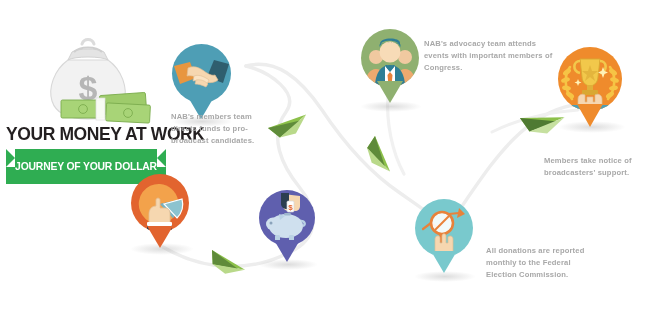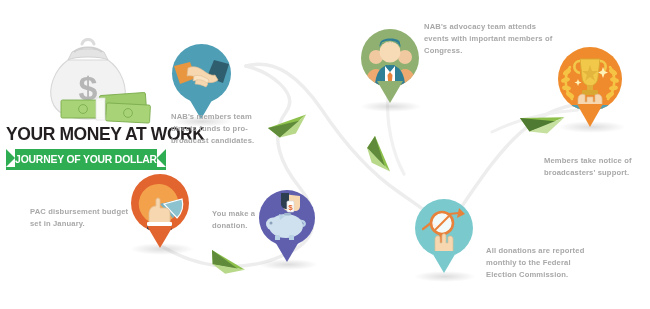--- a/index.html
+++ b/index.html
@@ -40,21 +40,21 @@
     letter-spacing:.15px;
   }
   
   #title-block{position:absolute;left:6px;top:124px;width:160px;}
   .title-main{
     font-size:17.5px;font-weight:bold;color:#231f20;
     letter-spacing:-.4px;text-align:center;white-space:nowrap;
     font-family:"Liberation Sans", sans-serif;
   }
   .ribbon{
-    position:relative;margin-top:4px;height:21px;background:#2fad52;
+    position:relative;margin-top:4px;height:35px;background:#2fad52;
     display:flex;align-items:center;justify-content:center;
   }
   .ribbon:before,.ribbon:after{
     content:"";position:absolute;top:0;width:0;height:0;
     border-top:9.5px solid #ffffff;border-bottom:9.5px solid #ffffff;
   }
   .ribbon:before{left:0;border-left:9px solid transparent;}
   .ribbon:after{right:0;border-right:9px solid transparent;}
   .ribbon span{
     color:#ffffff;font-size:10.4px;font-weight:bold;letter-spacing:-.2px;
@@ -155,21 +155,20 @@
 
         <g>
           <path d="M18,52 L18,40 C18,35 21,32 25,32 L25,26 C25,23.5 29,23.5 29,26 L29,34 L34,34 C37,34 39,36 39,39 L39,52 Z" fill="#F6D7B0" stroke="#e3bf96" stroke-width=".8"></path>
           <rect x="16" y="50" width="25" height="7" rx="1.5" fill="#2C3E50"></rect>
           <rect x="16" y="48" width="25" height="4" rx="1" fill="#ffffff"></rect>
         </g>
       </svg>
     </div>
     <div class="tail" style="left:16px;top:52px;border-top:22px solid #E2642F;"></div>
   </div>
-  <div class="cap" style="left:30px;top:206px;width:100px;">PAC disbursement budget set in January.</div>
 
   <div class="pin-shadow" style="left:258px;top:259px;width:60px;height:11px;"></div>
   <div class="pin" style="left:259px;top:190px;width:56px;height:72px;">
     <div class="head" style="width:56px;height:56px;background:#5F5FAE;">
       <svg viewBox="0 0 56 56" width="56" height="56">
 
         <path d="M24,4 L24,16 C24,19 27,21 30,21 L36,21 C39,21 41,19 41,16 L41,6 Z" fill="#F6D7B0"></path>
         <path d="M22,3 L22,14 C22,17 25,19 28,19 L30,19 L30,3 Z" fill="#2C3E50"></path>
         <rect x="28" y="11" width="7" height="11" rx="1.2" fill="#ffffff" stroke="#d6d6d6" stroke-width=".7"></rect>
         <text x="31.5" y="20" font-family="Liberation Sans, sans-serif" font-size="8" font-weight="bold" fill="#E2642F" text-anchor="middle">$</text>
@@ -179,21 +178,20 @@
         <circle cx="12" cy="33" r="1.5" fill="#8aa3bb"></circle>
         <path d="M20,24 L26,26 L21,30 Z" fill="#B9D1E4"></path>
         <rect x="25" y="23" width="7" height="2.6" rx="1.3" fill="#9fb8cd"></rect>
         <rect x="16" y="45" width="5" height="6" rx="1.4" fill="#B9D1E4"></rect>
         <rect x="30" y="45" width="5" height="6" rx="1.4" fill="#B9D1E4"></rect>
         <path d="M42,31 C46,31 47,35 44,36" fill="none" stroke="#B9D1E4" stroke-width="2.4"></path>
       </svg>
     </div>
     <div class="tail" style="left:15px;top:50px;border-top:22px solid #5F5FAE;"></div>
   </div>
-  <div class="cap" style="left:212px;top:208px;width:70px;">You make a donation.</div>
 
   <div class="pin-shadow" style="left:171px;top:116px;width:62px;height:11px;"></div>
   <div class="pin" style="left:172px;top:44px;width:59px;height:75px;">
     <div class="head" style="width:59px;height:59px;background:#4E9EB5;">
       <svg viewBox="0 0 59 59" width="59" height="59">
 
         <path d="M2,22 L18,18 L24,34 L8,40 Z" fill="#E8963F"></path>
 
         <path d="M57,20 L42,16 L35,33 L51,39 Z" fill="#2F5E6E"></path>
 
@@ -226,21 +224,21 @@
         <path d="M24,37 L29,43 L34,37 L34,58 L24,58 Z" fill="#ffffff"></path>
 
         <path d="M29,43 L31.5,46 L30.5,57 L27.5,57 L26.5,46 Z" fill="#E8823A"></path>
 
         <path d="M24,36 L29,43 L26,36 Z" fill="#2E7E95"></path>
         <path d="M34,36 L29,43 L32,36 Z" fill="#2E7E95"></path>
       </svg>
     </div>
     <div class="tail" style="left:16px;top:52px;border-top:22px solid #8FB070;"></div>
   </div>
-  <div class="cap" style="left:424px;top:21px;width:132px;">NAB's advocacy team attends events with important members of Congress.</div>
+  <div class="cap" style="left:424px;top:38px;width:132px;">NAB's advocacy team attends events with important members of Congress.</div>
 
   <div class="pin-shadow" style="left:414px;top:271px;width:62px;height:11px;"></div>
   <div class="pin" style="left:415px;top:199px;width:58px;height:75px;">
     <div class="head" style="width:58px;height:58px;background:#79C9CD;">
       <svg viewBox="0 0 58 58" width="58" height="58">
 
         <polyline points="8,30 16,24 23,29 34,15 44,14" fill="none" stroke="#E8823A" stroke-width="2.2" stroke-linecap="round" stroke-linejoin="round"></polyline>
         <polygon points="44,9 50,15 42,19" fill="#E8823A"></polygon>
 
         <circle cx="27" cy="24" r="11" fill="#ffffff" opacity=".9"></circle>

